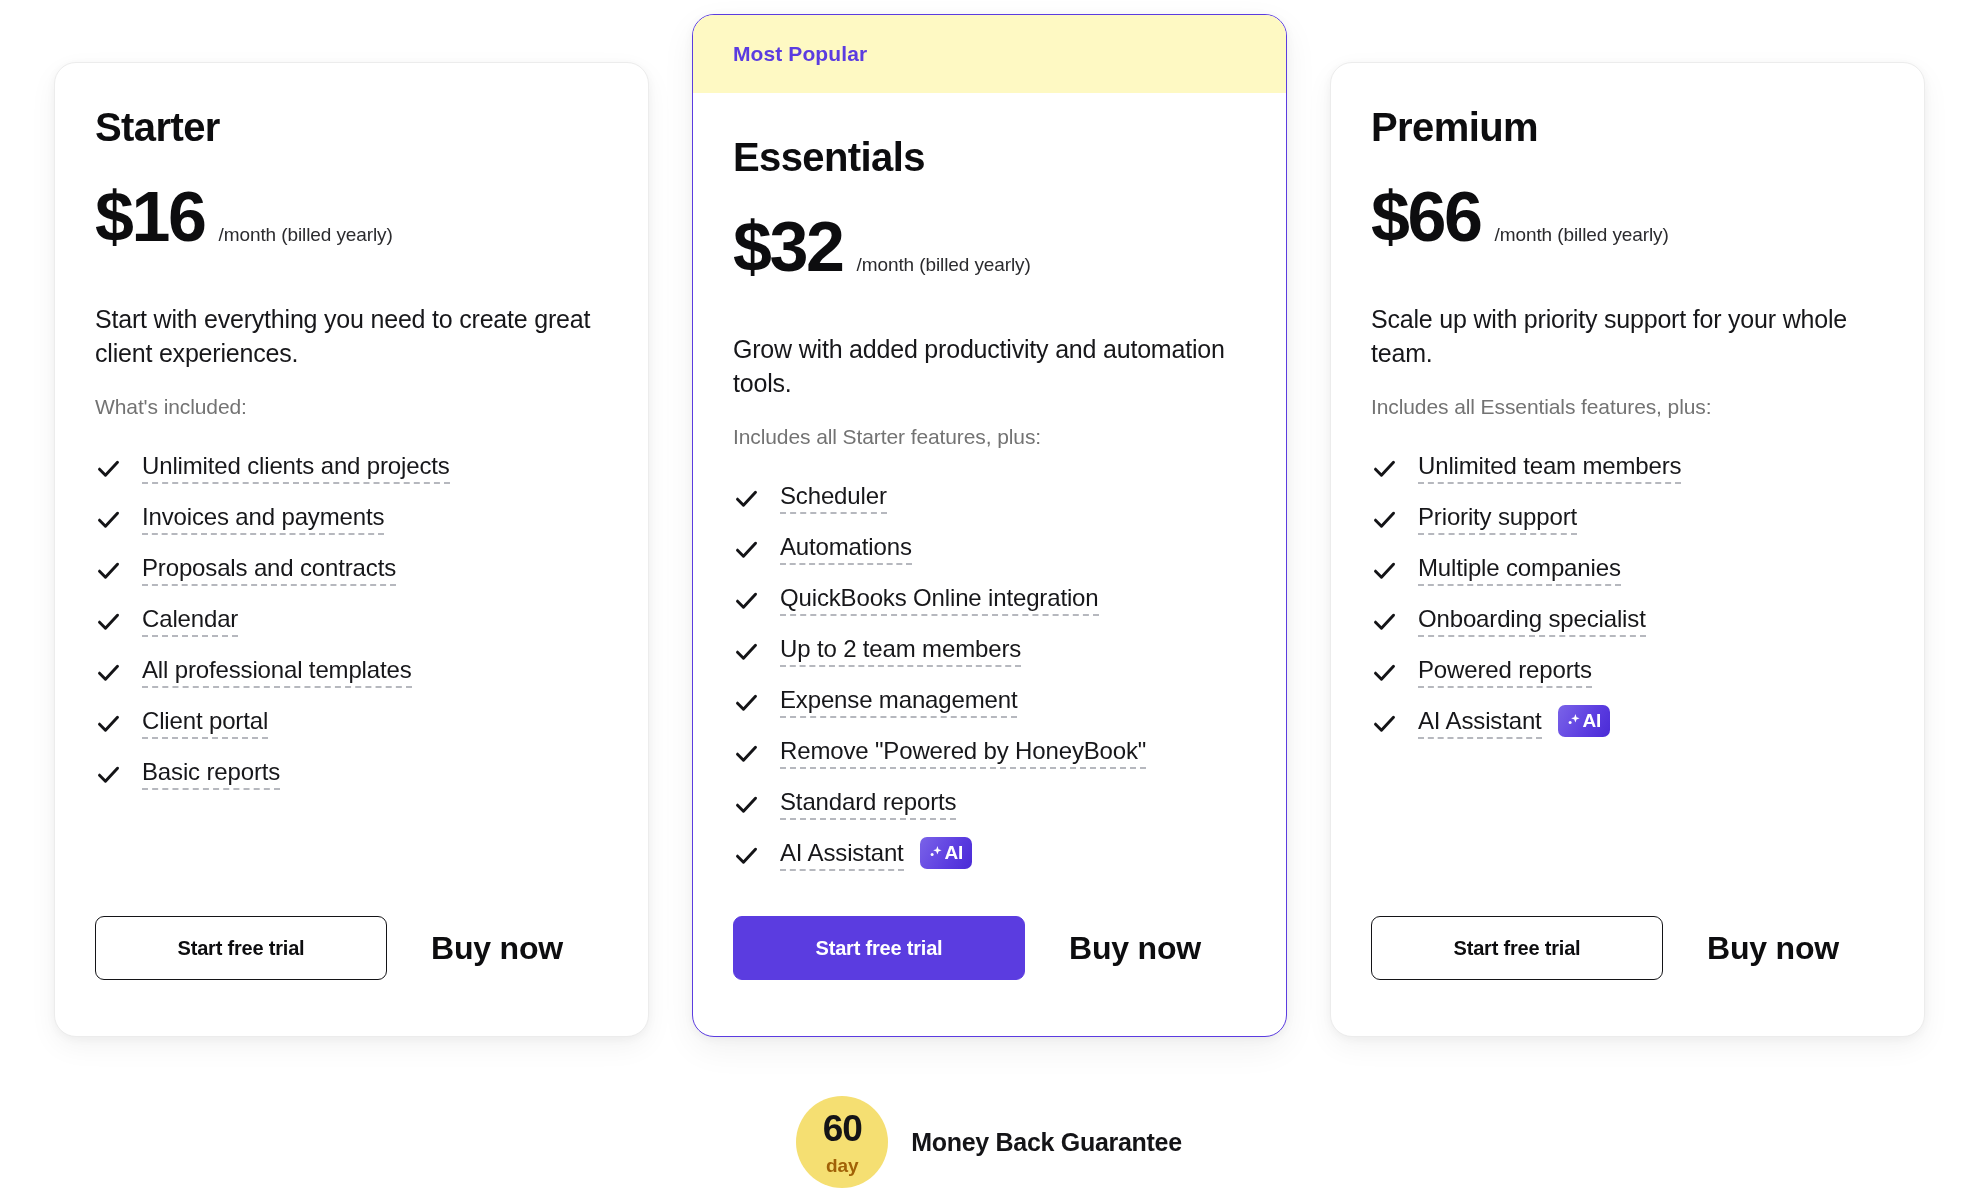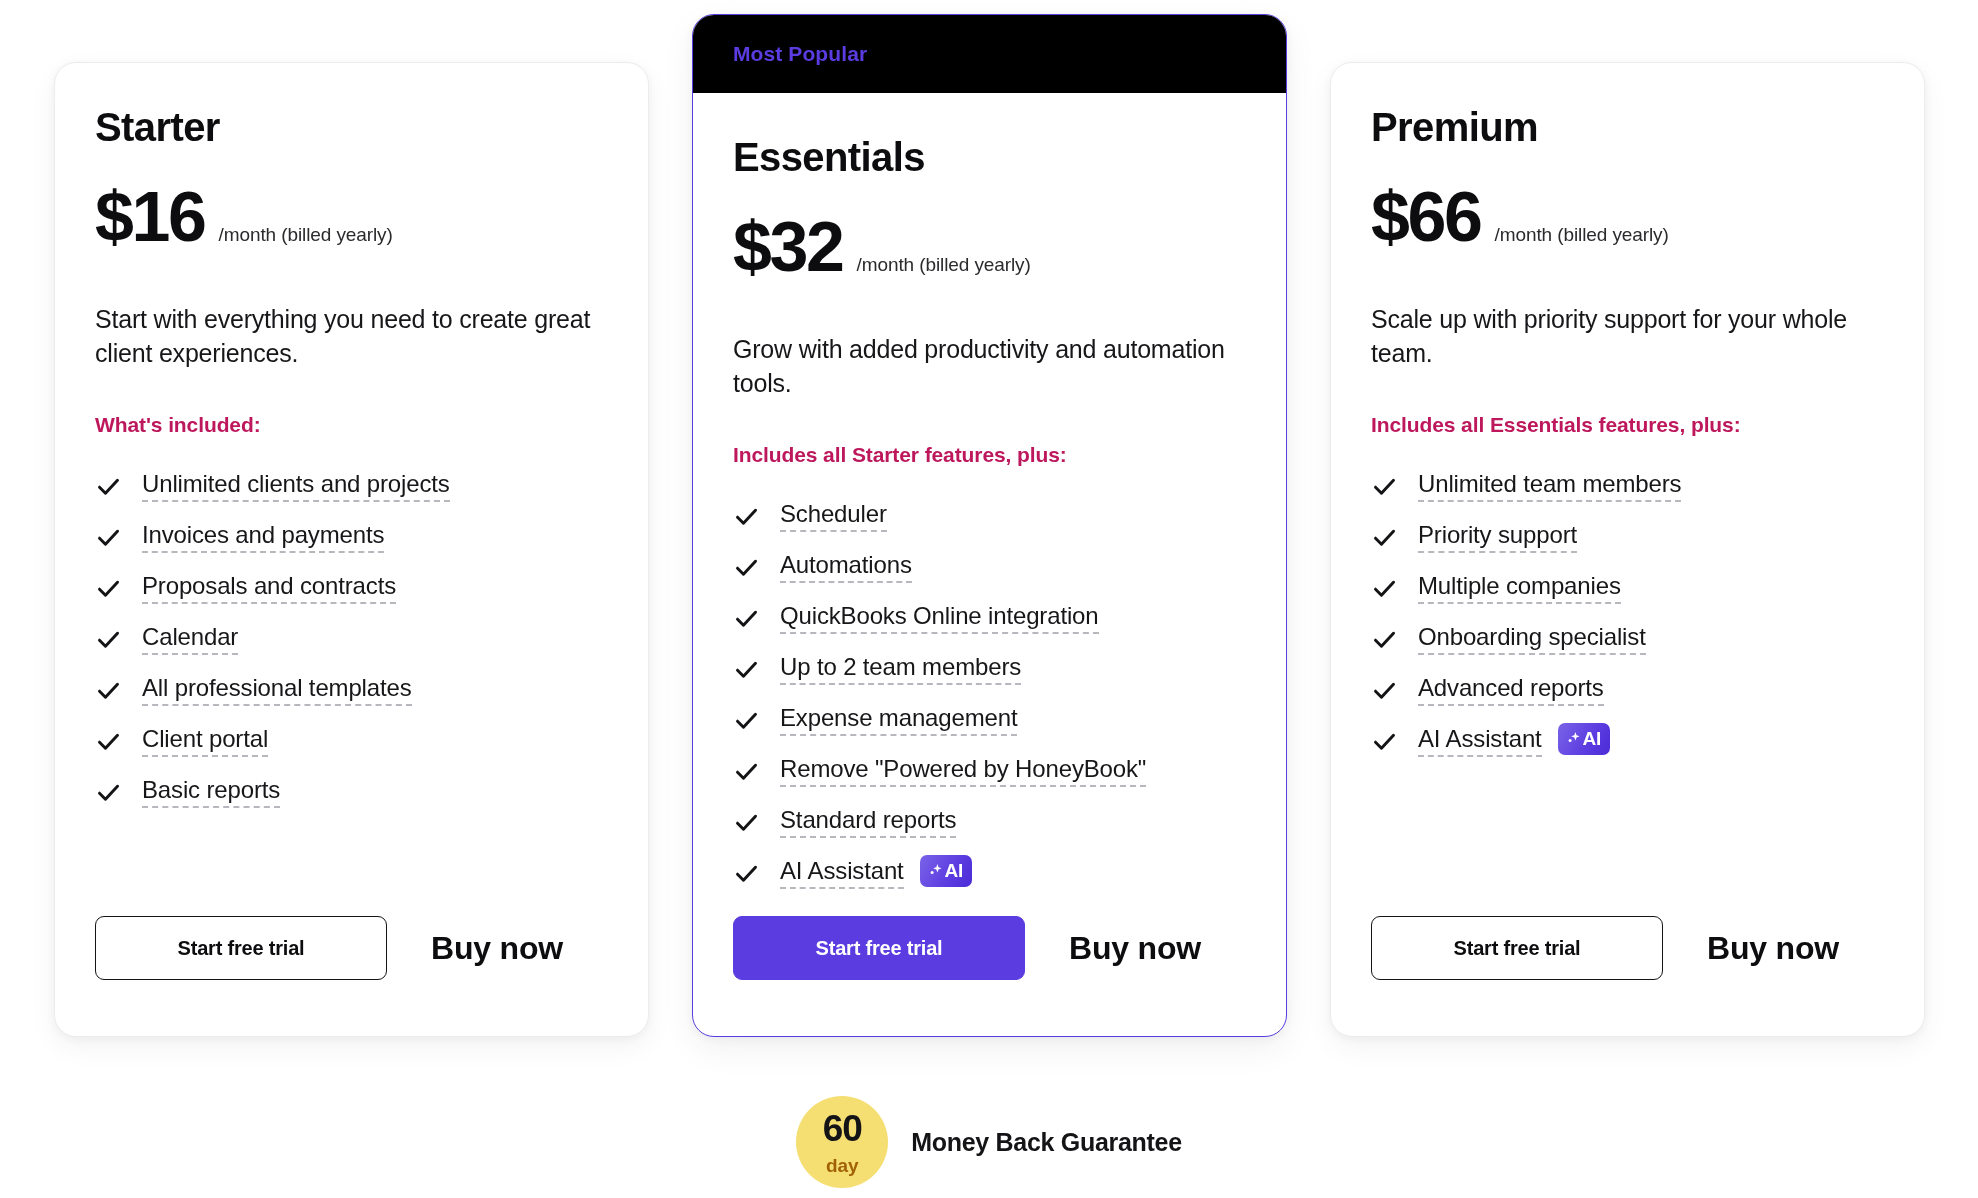--- a/index.html
+++ b/index.html
@@ -50,21 +50,21 @@
     top: 14px;
     left: 692px;
     height: 1023px;
     border: 1.5px solid #5B3CE0;
     box-shadow: 0 2px 10px rgba(0,0,0,0.05), 0 12px 34px rgba(0,0,0,0.06);
     overflow: hidden;
   }
 
   .popular-band {
     height: 78px;
-    background: #000000;
+    background: #fef9c3;
     display: flex;
     align-items: center;
     padding: 0 40px;
   }
 
   .popular-label {
     font-size: 21px;
     font-weight: bold;
     color: #5B3CE0;
     letter-spacing: 0.1px;
@@ -110,25 +110,24 @@
   .plan-desc {
     margin-top: 44px;
     font-size: 25px;
     line-height: 1.37;
     color: #17171a;
     letter-spacing: -0.2px;
     max-width: 520px;
   }
 
   .included-label {
-    margin-top: 42px;
+    margin-top: 24px;
     font-size: 21px;
-    color: #be185d;
+    color: #737373;
     letter-spacing: -0.1px;
-    font-weight: bold;
   }
 
   .feature-list {
     list-style: none;
     margin-top: 24px;
   }
 
   .feature-item {
     display: flex;
     align-items: center;
@@ -480,21 +479,21 @@
                 </svg>
               </span>
             <span class="feature-text">Onboarding specialist</span>
           </li>
           <li class="feature-item">
             <span class="check-icon">
                 <svg viewBox="0 0 24 24">
                   <path d="M4 12.6 L9.3 18 L20 6.4" fill="none" stroke="#141417" stroke-width="2.6" stroke-linecap="round" stroke-linejoin="round"></path>
                 </svg>
               </span>
-            <span class="feature-text">Advanced reports</span>
+            <span class="feature-text">Powered reports</span>
           </li>
           <li class="feature-item">
             <span class="check-icon">
                 <svg viewBox="0 0 24 24">
                   <path d="M4 12.6 L9.3 18 L20 6.4" fill="none" stroke="#141417" stroke-width="2.6" stroke-linecap="round" stroke-linejoin="round"></path>
                 </svg>
               </span>
             <span class="feature-text">AI Assistant</span>
             <span class="ai-badge">
               <span class="ai-spark">

